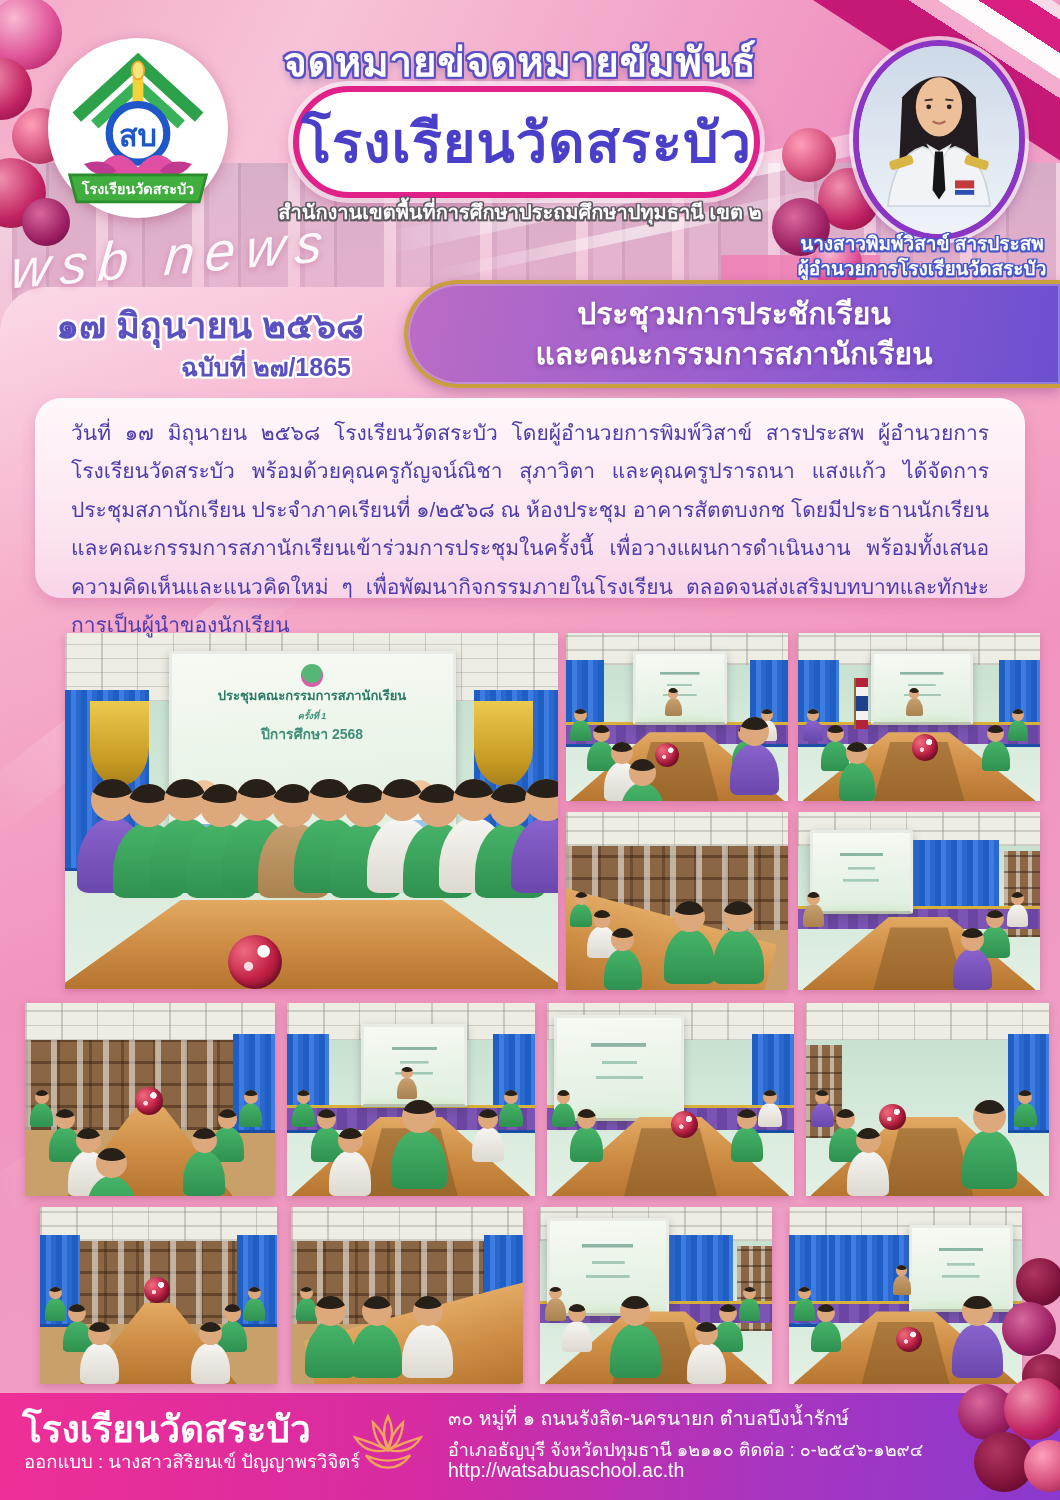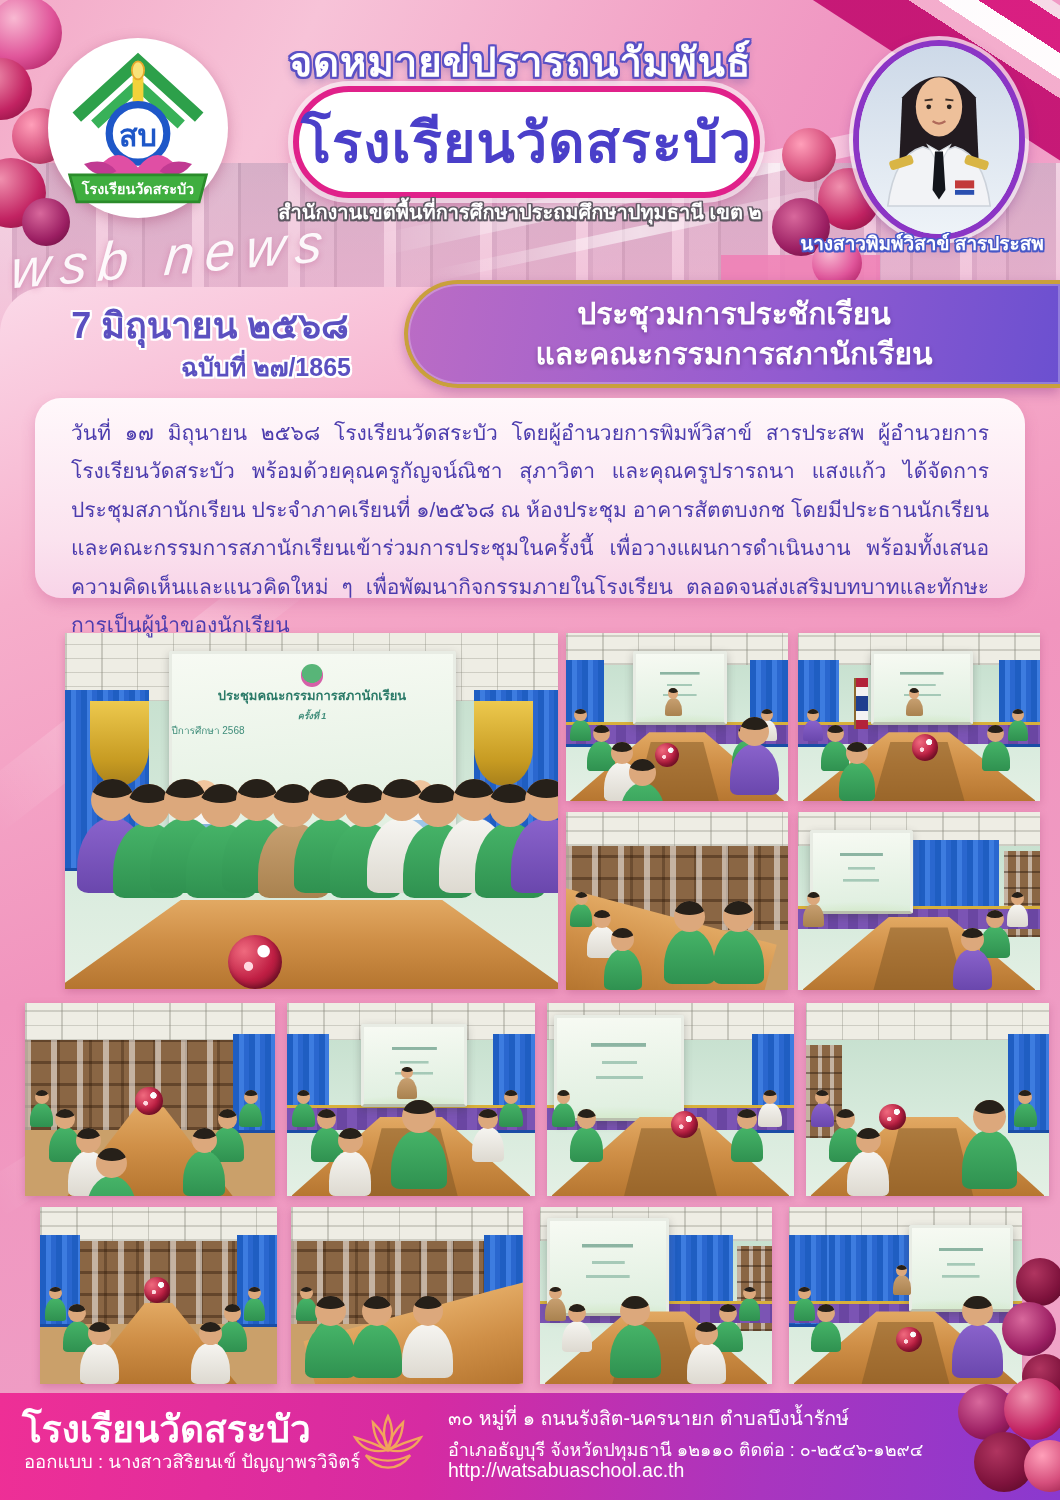--- a/index.html
+++ b/index.html
@@ -132,21 +132,21 @@
   .screen-big-center{left:21%;top:5%;width:57%;height:58%;}
   .mini-lines{position:absolute;left:16%;right:16%;top:22%;bottom:30%;opacity:.85;
     background:
       linear-gradient(rgba(110,160,140,.9) 0 0) 50% 8%/66% 8% no-repeat,
       linear-gradient(rgba(140,185,165,.85) 0 0) 50% 48%/42% 7% no-repeat,
       linear-gradient(rgba(140,185,165,.85) 0 0) 50% 82%/56% 7% no-repeat;}
   .slide-logo{position:absolute;top:5%;left:46%;width:8%;padding-top:8%;border-radius:50%;
     background:radial-gradient(circle at 50% 38%,#58b578 55%,#d560a8 58%);}
   .slide-l1{margin-top:11%;text-align:center;font-weight:bold;color:#2a7a68;font-size:13px;}
   .slide-l2{margin-top:1%;text-align:center;color:#3f8d7a;font-size:9px;font-weight:bold;font-style:italic;}
-  .slide-l3{color:#3f8d7a;font-size:10px;}
+  .slide-l3{text-align:center;color:#3f8d7a;font-size:14px;font-weight:bold;}
   .slide-kid{position:absolute;bottom:7%;width:15%;height:32%;border-radius:50% 50% 42% 42%;}
   .kid-l{left:4%;background:linear-gradient(180deg,#f0c59e 0 30%,#f6f6f4 30% 66%,#86b4da 66%);}
   .kid-r{right:4%;background:linear-gradient(180deg,#f0c59e 0 30%,#f6f6f4 30% 60%,#9ec5e6 60%);}
   .band{position:absolute;left:0;right:0;top:53%;height:11%;z-index:2;
     background:repeating-linear-gradient(90deg,#7b54b4 0 10px,#6a46a2 10px 20px);border-top:3px solid #d8b03c;}
   .flag{position:absolute;left:23%;top:27%;width:5%;height:30%;z-index:3;border-left:2px solid #8a6a30;
     background:linear-gradient(180deg,#b3223a 0 18%,#f2f2f2 18% 36%,#1f3f8f 36% 64%,#f2f2f2 64% 82%,#b3223a 82%);}
   .drape{position:absolute;top:19%;width:12%;height:24%;z-index:2;
     background:linear-gradient(180deg,#edc94e,#c79b22 70%,#a8801b);
     border-radius:0 0 100% 100%/0 0 90% 90%;}
@@ -237,21 +237,21 @@
       <circle cx="50" cy="53" r="16" fill="#ffffff" stroke="#1e57c8" stroke-width="4"></circle>
       <text x="50" y="60" font-size="17" font-weight="bold" fill="#1e57c8" text-anchor="middle">สบ</text>
       <path d="M28 72 Q39 58 50 72 Q61 58 72 72 Q61 83 50 76 Q39 83 28 72 Z" fill="#e04fa4"></path>
       <path d="M20 70 Q32 66 38 74 Q28 80 20 70 Z" fill="#c13a92"></path>
       <path d="M80 70 Q68 66 62 74 Q72 80 80 70 Z" fill="#c13a92"></path>
       <path d="M12 76 L88 76 L84 91 L16 91 Z" fill="#3fae3f" stroke="#2b8c2b" stroke-width="1.5"></path>
       <text x="50" y="86.5" font-size="8" font-weight="bold" fill="#ffffff" text-anchor="middle">โรงเรียนวัดสระบัว</text>
     </svg>
   </div>
 
-  <div class="t1 o-blue">จดหมายข่ปรารถนาัมพันธ์</div>
+  <div class="t1 o-blue">จดหมายข่จดหมายขัมพันธ์</div>
   <div class="pill">
     <span>โรงเรียนวัดสระบัว</span>
   </div>
   <div class="district o-dark">สำนักงานเขตพื้นที่การศึกษาประถมศึกษาปทุมธานี เขต ๒</div>
   <div class="wsb">wsb news</div>
 
   <div class="portrait">
     <svg viewBox="0 0 100 118">
       <defs>
         <linearGradient id="pbg" x1="0" y1="0" x2="0" y2="1">
@@ -272,23 +272,24 @@
       <path d="M43 62 L50 75 L57 62 L50 66 Z" fill="#ffffff" stroke="#d8dde2" stroke-width=".8"></path>
       <path d="M47.5 66 L52.5 66 L54 90 L50 96 L46 90 Z" fill="#13151b"></path>
       <rect x="19" y="70" width="15" height="6" rx="2" transform="rotate(-18 26 73)" fill="#d9b545"></rect>
       <rect x="66" y="70" width="15" height="6" rx="2" transform="rotate(18 74 73)" fill="#d9b545"></rect>
       <rect x="60" y="84" width="12" height="5" fill="#c23a3a"></rect>
       <rect x="60" y="90" width="12" height="3" fill="#2a4fb0"></rect>
     </svg>
   </div>
   <div class="dir-caption o-white-sm">
     <div>นางสาวพิมพ์วิสาข์ สารประสพ</div>
-  </div>
-
-  <div class="issue-date o-white">7 มิถุนายน ๒๕๖๘</div>
+    <div>ผู้อำนวยการโรงเรียนวัดสระบัว</div>
+  </div>
+
+  <div class="issue-date o-white">๑๗ มิถุนายน ๒๕๖๘</div>
   <div class="issue-edition o-white">ฉบับที่ ๒๗/1865</div>
   <div class="banner">
     <div>ประชุวมการประชักเรียน</div>
     <div>และคณะกรรมการสภานักเรียน</div>
   </div>
 
   <div class="bodybox">
     <p>วันที่ ๑๗ มิถุนายน ๒๕๖๘ โรงเรียนวัดสระบัว โดยผู้อำนวยการพิมพ์วิสาข์ สารประสพ ผู้อำนวยการโรงเรียนวัดสระบัว พร้อมด้วยคุณครูกัญจน์ณิชา สุภาวิตา และคุณครูปรารถนา แสงแก้ว ได้จัดการประชุมสภานักเรียน ประจำภาคเรียนที่ ๑/๒๕๖๘ ณ ห้องประชุม อาคารสัตตบงกช โดยมีประธานนักเรียน และคณะกรรมการสภานักเรียนเข้าร่วมการประชุมในครั้งนี้ เพื่อวางแผนการดำเนินงาน พร้อมทั้งเสนอความคิดเห็นและแนวคิดใหม่ ๆ เพื่อพัฒนากิจกรรมภายในโรงเรียน ตลอดจนส่งเสริมบทบาทและทักษะการเป็นผู้นำของนักเรียน</p>
   </div>
 

